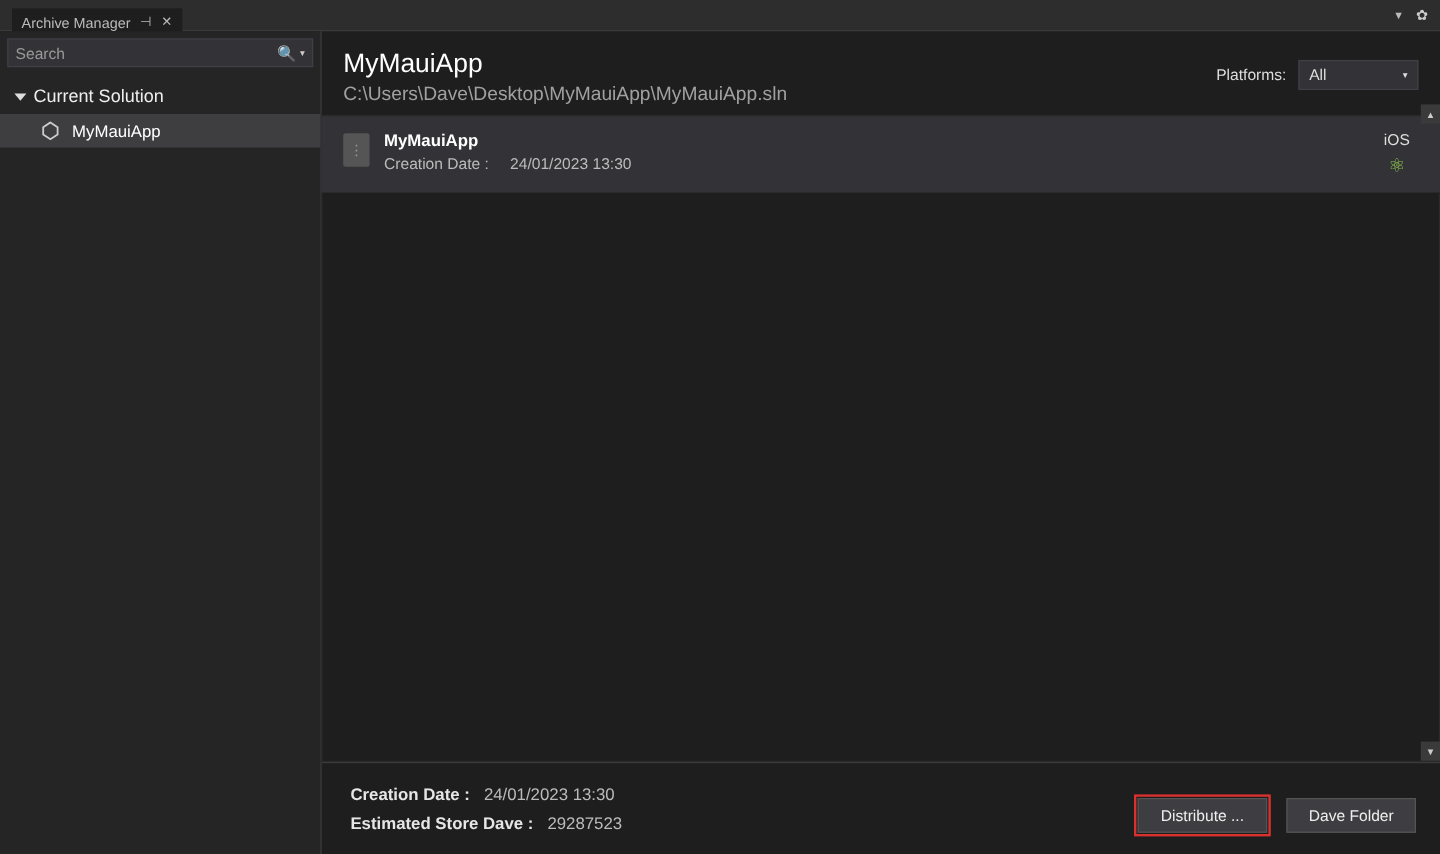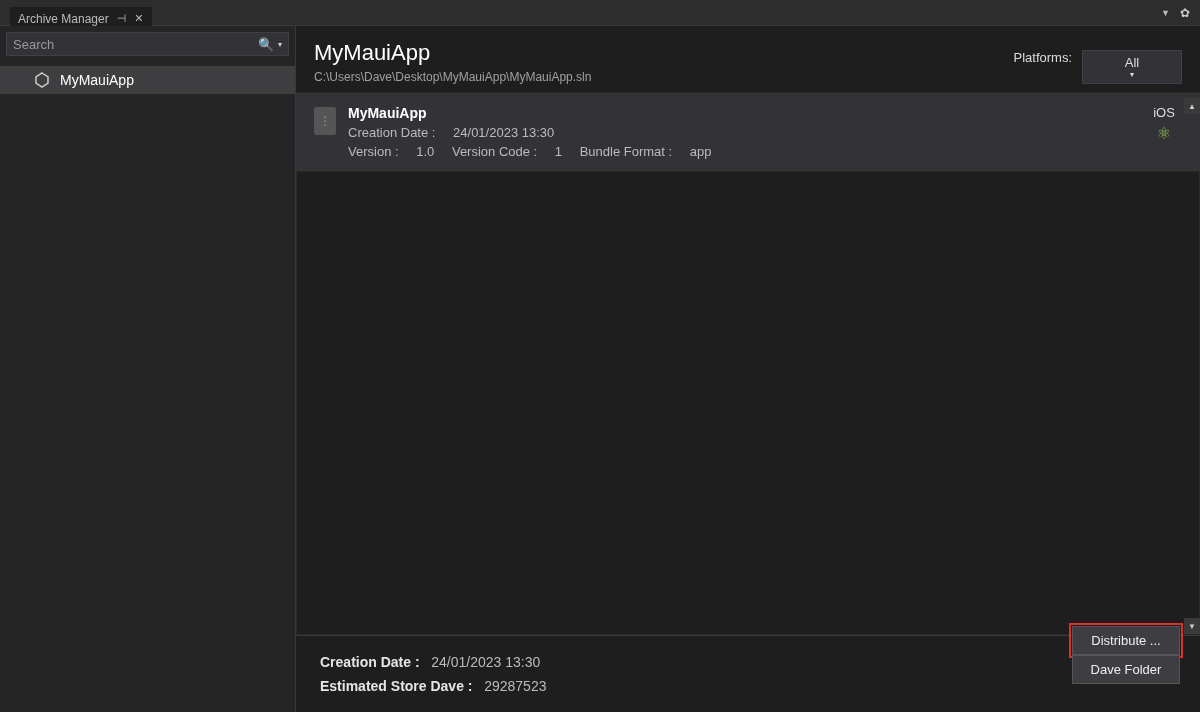--- a/index.html
+++ b/index.html
@@ -46,21 +46,21 @@
       font-size: 9px;
       padding: 0 6px;
       cursor: pointer;
     }
     .main {
       flex: 1;
       display: flex;
       min-height: 0;
     }
     .sidebar {
-      width: 296px;
+      width: 268px;
       background: #252526;
       border-right: 1px solid #3a3a3a;
       display: flex;
       flex-direction: column;
     }
     .search-row {
       padding: 6px;
     }
     .search-box {
       display: flex;
@@ -122,42 +122,42 @@
       display: flex;
       align-items: flex-start;
     }
     .header-left { flex: 1; }
     .header h1 {
       font-size: 22px;
       font-weight: 400;
       color: #fff;
     }
     .header .path {
-      font-size: 12px;
+      font-size: 16px;
       color: #a0a0a0;
       margin-top: 4px;
     }
     .platforms {
       display: flex;
+      align-items: center;
       gap: 10px;
       margin-top: 10px;
     }
     .platforms-label { font-size: 13px; color: #ddd; }
     .dropdown {
       background: #333337;
       border: 1px solid #3f3f46;
       padding: 4px 8px;
       width: 100px;
       display: flex;
       align-items: center;
       justify-content: space-between;
       font-size: 13px;
       color: #ddd;
       cursor: pointer;
-      flex-direction: column;
     }
     .caret { font-size: 8px; }
     .archive-row {
       display: flex;
       align-items: flex-start;
       gap: 12px;
       padding: 12px 18px;
       background: #333337;
       border-top: 1px solid #2a2a2a;
       border-bottom: 1px solid #2a2a2a;
@@ -217,24 +217,24 @@
       flex-direction: column;
       gap: 8px;
     }
     .detail-row { font-size: 14px; color: #ccc; }
     .detail-row .k { font-weight: 600; color: #e6e6e6; }
     .detail-row .v { color: #bbb; }
     .inline-pair + .inline-pair { margin-left: 14px; }
     .actions {
       position: absolute;
       right: 20px;
-      bottom: 28px;
-      display: flex;
-      flex-direction: column;
-      gap: 0;
+      bottom: 18px;
+      display: flex;
+      flex-direction: row;
+      gap: 16px;
     }
     .btn {
       background: #3e3e42;
       border: 1px solid #555;
       color: #eee;
       padding: 6px 14px;
       font-size: 13px;
       text-align: center;
       cursor: pointer;
       width: 108px;
@@ -258,20 +258,24 @@
 <div class="main">
   <div class="sidebar">
     <div class="search-row">
       <div class="search-box">
         <input type="text" placeholder="Search" style="">
         <span class="search-icon">🔍</span>
         <span class="caret">▾</span>
       </div>
     </div>
     <div class="tree">
+      <div class="tree-header">
+        <span class="expander"></span>
+        <span>Current Solution</span>
+      </div>
       <div class="tree-item selected">
         <span class="hexagon-icon">
           <svg viewBox="0 0 16 16">
               <polygon points="8,1 14,5 14,11 8,15 2,11 2,5" fill="none" stroke="#ccc" stroke-width="1.5"></polygon>
             </svg>
         </span>
         <span>MyMauiApp</span>
       </div>
     </div>
   </div>
@@ -291,34 +295,20 @@
       </div>
     </div>
 
     <div class="archive-row">
       <div class="file-icon"></div>
       <div class="archive-info">
         <div class="archive-name">MyMauiApp</div>
         <div class="archive-meta">
           <span class="label">Creation Date :</span>
           <span>24/01/2023 13:30</span>
-        </div>
-        <div class="archive-meta">
-          <span class="inline-pair">
-            <span class="label">Version :</span>
-            <span>1.0</span>
-          </span>
-          <span class="inline-pair">
-            <span class="label">Version Code :</span>
-            <span>1</span>
-          </span>
-          <span class="inline-pair">
-            <span class="label">Bundle Format :</span>
-            <span>app</span>
-          </span>
         </div>
       </div>
       <div class="archive-platform">
         <div>iOS</div>
         <div class="atom-icon">⚛</div>
       </div>
     </div>
 
     <div class="list-area">
       <div class="scroll-btn scroll-up">▲</div>

